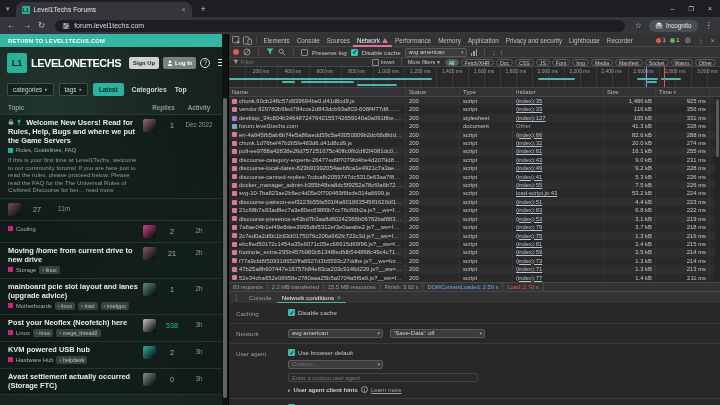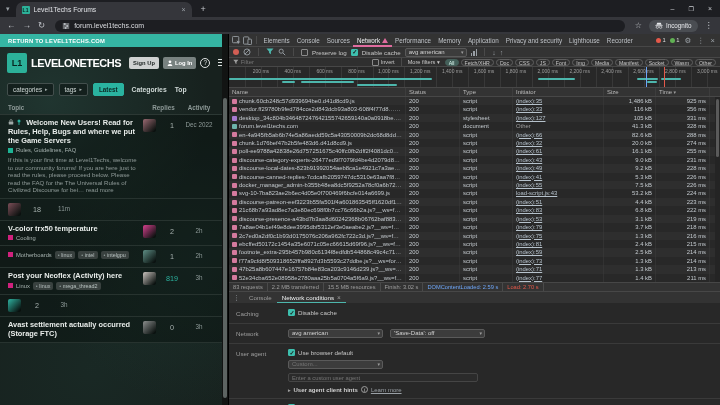--- a/index.html
+++ b/index.html
@@ -243,64 +243,85 @@
                 <span class="cat-name">Rules, Guidelines, FAQ</span>
               </div>
               <div class="t-exc">If this is your first time at Level1Techs, welcome to our community forums! If you are here just to read the rules, please proceed below. Please read the FAQ for the The Universal Rules of Civilized Discourse for bei… read more</div>
             </div>
             <div class="t-avatar" style="background:linear-gradient(135deg,#9a6a72,rgba(0,0,0,.45) 90%)"></div>
             <div class="t-replies">1</div>
             <div class="t-act">Dec 2022</div>
           </div>
           <div class="topic-row">
             <div class="t-avatar" style="background:linear-gradient(135deg,#7c4f58,rgba(0,0,0,.45) 90%)"></div>
-            <div class="t-replies">18</div>
+            <div class="t-replies">27</div>
             <div class="t-act">11m</div>
           </div>
           <div class="topic-row">
             <div class="t-main">
-              <div class="t-title"><span>V-color trx50 temperature</span></div>
               <div class="t-cat">
                 <span class="cat-sq" style="background:#d0217d"></span>
                 <span class="cat-name">Cooling</span>
               </div>
             </div>
             <div class="t-avatar" style="background:linear-gradient(135deg,#d6418e,rgba(0,0,0,.45) 90%)"></div>
             <div class="t-replies">2</div>
             <div class="t-act">2h</div>
           </div>
           <div class="topic-row">
             <div class="t-main">
+              <div class="t-title"><span>Moving /home from current drive to new drive</span></div>
+              <div class="t-cat">
+                <span class="cat-sq" style="background:#d0217d"></span>
+                <span class="cat-name">Storage</span>
+                <span class="t-tag">linux</span>
+              </div>
+            </div>
+            <div class="t-avatar" style="background:linear-gradient(135deg,#8a5a5f,rgba(0,0,0,.45) 90%)"></div>
+            <div class="t-replies">21</div>
+            <div class="t-act">2h</div>
+          </div>
+          <div class="topic-row">
+            <div class="t-main">
+              <div class="t-title"><span>mainboard pcie slot layout and lanes (upgrade advice)</span></div>
               <div class="t-cat">
                 <span class="cat-sq" style="background:#d0217d"></span>
                 <span class="cat-name">Motherboards</span>
                 <span class="t-tag">linux</span>
                 <span class="t-tag">intel</span>
                 <span class="t-tag">intelgpu</span>
               </div>
             </div>
             <div class="t-avatar" style="background:linear-gradient(135deg,#5f8f86,rgba(0,0,0,.45) 90%)"></div>
             <div class="t-replies">1</div>
             <div class="t-act">2h</div>
           </div>
           <div class="topic-row">
             <div class="t-main">
-              <div class="t-title"><span>Post your Neoflex (Activity) here</span></div>
+              <div class="t-title"><span>Post your Neoflex (Neofetch) here</span></div>
               <div class="t-cat">
                 <span class="cat-sq" style="background:#d0217d"></span>
                 <span class="cat-name">Linux</span>
                 <span class="t-tag">linux</span>
                 <span class="t-tag">mega_thread2</span>
               </div>
             </div>
             <div class="t-avatar" style="background:linear-gradient(135deg,#cbc4bf,rgba(0,0,0,.45) 90%)"></div>
-            <div class="t-replies hot">819</div>
+            <div class="t-replies hot">538</div>
             <div class="t-act">3h</div>
           </div>
           <div class="topic-row">
+            <div class="t-main">
+              <div class="t-title"><span>KVM powered USB hub</span></div>
+              <div class="t-cat">
+                <span class="cat-sq" style="background:#d0217d"></span>
+                <span class="cat-name">Hardware Hub</span>
+                <span class="t-tag">helpdesk</span>
+              </div>
+            </div>
             <div class="t-avatar" style="background:linear-gradient(135deg,#2fb3a1,rgba(0,0,0,.45) 90%)"></div>
             <div class="t-replies">2</div>
             <div class="t-act">3h</div>
           </div>
           <div class="topic-row">
             <div class="t-main">
               <div class="t-title"><span>Avast settlement actually occurred (Storage FTC)</span></div>
             </div>
             <div class="t-avatar" style="background:linear-gradient(135deg,#8c8f8e,rgba(0,0,0,.45) 90%)"></div>
             <div class="t-replies">0</div>

